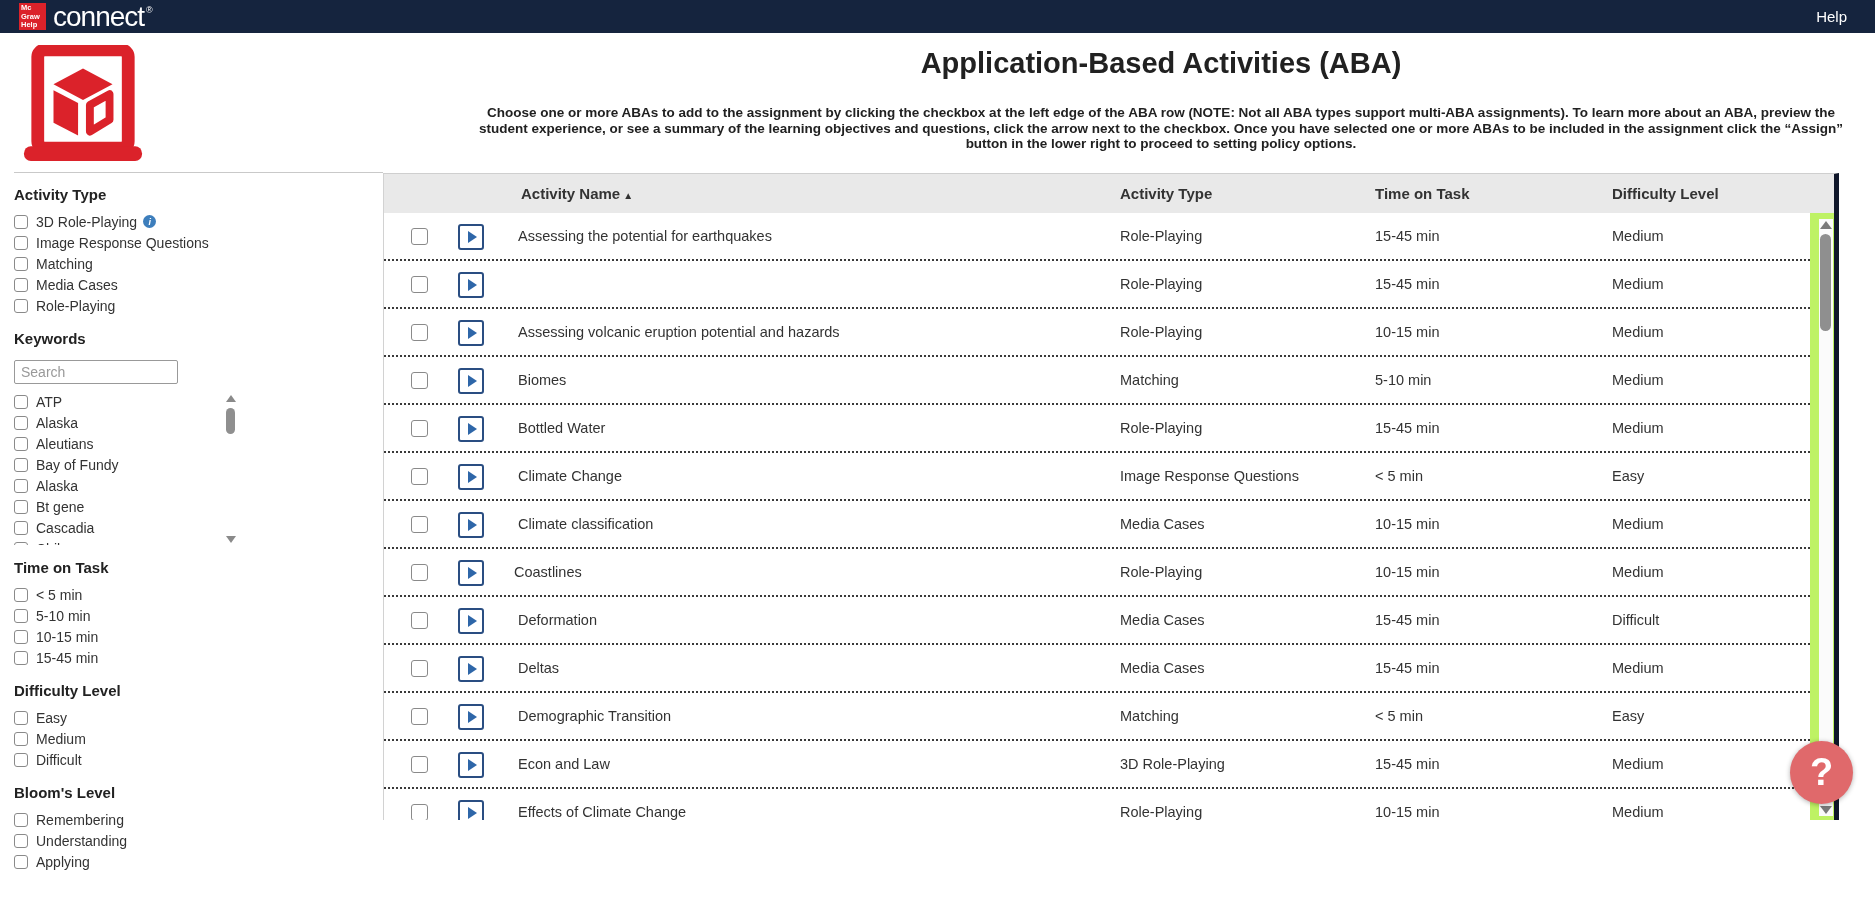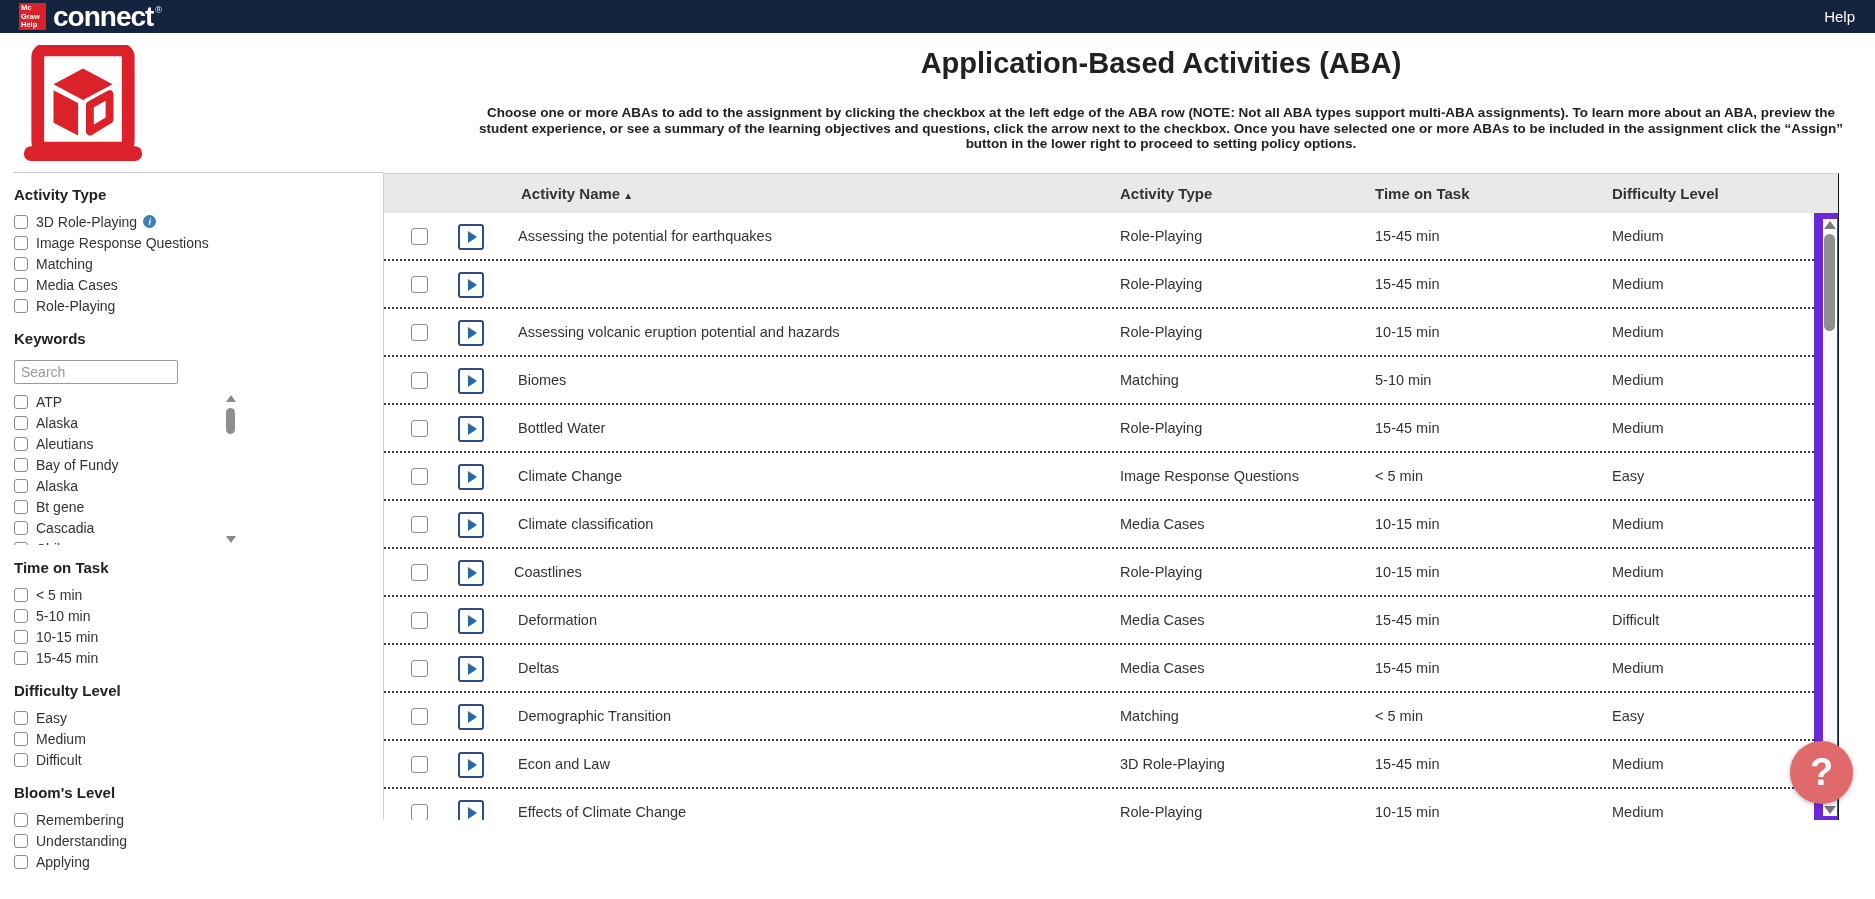--- a/index.html
+++ b/index.html
@@ -3,26 +3,26 @@
 <meta charset="utf-8">
 <style>
   * { box-sizing: border-box; margin: 0; padding: 0; }
   html, body { width: 1875px; height: 899px; overflow: hidden; background: #fff;
     font-family: "Liberation Sans", sans-serif; color: #333; }
   .stage { position: relative; width: 1875px; height: 899px; background: #fff; }
 
   
   .navbar { position: absolute; left: 0; top: 0; width: 100%; height: 33px;
     background: #15243E; display: flex; align-items: center; justify-content: space-between;
-    padding: 0 20px 0 19px; }
+    padding: 0 28px 0 19px; }
   .brand { display: flex; align-items: center; }
   .mgh-box { width: 27px; height: 27px; background: #DB222A; color: #fff;
     font-size: 7.5px; font-weight: bold; line-height: 8.5px; padding: 1px 0 0 2px; }
   .mgh-box span { display: block; }
-  .wordmark { color: #fff; font-size: 28px; font-weight: 700; letter-spacing: -1px;
+  .wordmark { color: #fff; font-size: 28px; font-weight: 400; letter-spacing: -1px;
     margin-left: 7px; line-height: 28px; }
   .reg { color: #fff; font-size: 9px; position: relative; top: -7px; margin-left: 2px; }
   .help-link { color: #fff; font-size: 15px; cursor: pointer; }
 
   
   .app-logo { position: absolute; left: 14px; top: 45px; width: 138px; height: 118px; }
 
   
   .intro { position: absolute; left: 475px; top: 47px; width: 1372px; text-align: center; }
   .intro h1 { font-size: 29px; font-weight: bold; color: #212121; margin: 0 0 25px 0; }
@@ -51,22 +51,22 @@
     border-left: 5px solid transparent; border-right: 5px solid transparent;
     border-bottom: 7px solid #8a8a8a; cursor: pointer; }
   .kw-thumb { position: absolute; left: 1px; top: 17px; width: 9px; height: 26px;
     background: #8f8f8f; border-radius: 5px; cursor: pointer; }
   .tri-down-s { position: absolute; left: 1px; bottom: 0; width: 0; height: 0;
     border-left: 5px solid transparent; border-right: 5px solid transparent;
     border-top: 7px solid #8a8a8a; cursor: pointer; }
 
   
   .table-panel { position: absolute; left: 383px; top: 173px; width: 1456px; height: 647px;
-    border-left: 1px solid #d2d2d2; border-right: 1px solid #0f172a;
-    border-top: 1px solid #cfcfcf; background: #6d28d9; }
+    border-left: 1px solid #d2d2d2; border-right: 5px solid #0f172a;
+    border-top: 1px solid #cfcfcf; background: #bef264; }
   .thead { position: absolute; left: 0; top: 0; width: 100%; height: 39px; background: #E9E9E9; }
   .th { position: absolute; top: 0; line-height: 39px; font-size: 15px; font-weight: bold;
     color: #333; cursor: pointer; white-space: nowrap; }
   .sort { font-size: 10px; color: #333; margin-left: 3px; }
   .pos-name { left: 137px; } .pos-type { left: 736px; } .pos-time { left: 991px; } .pos-diff { left: 1228px; }
   .tbody { position: absolute; left: 0; right: 24px; top: 39px; bottom: 0; overflow: hidden; }
   .trow { position: relative; height: 48px; border-bottom: 2px dotted #3a3a3a; background: #fff; }
   .cell { position: absolute; top: 0; line-height: 46px; font-size: 14.5px; color: #333; white-space: nowrap; }
   .c-check { position: absolute; left: 27px; top: 15px; width: 17px; height: 17px;
     border: 1px solid #8a8a8a; border-radius: 3px; background: #fff; cursor: pointer; }

